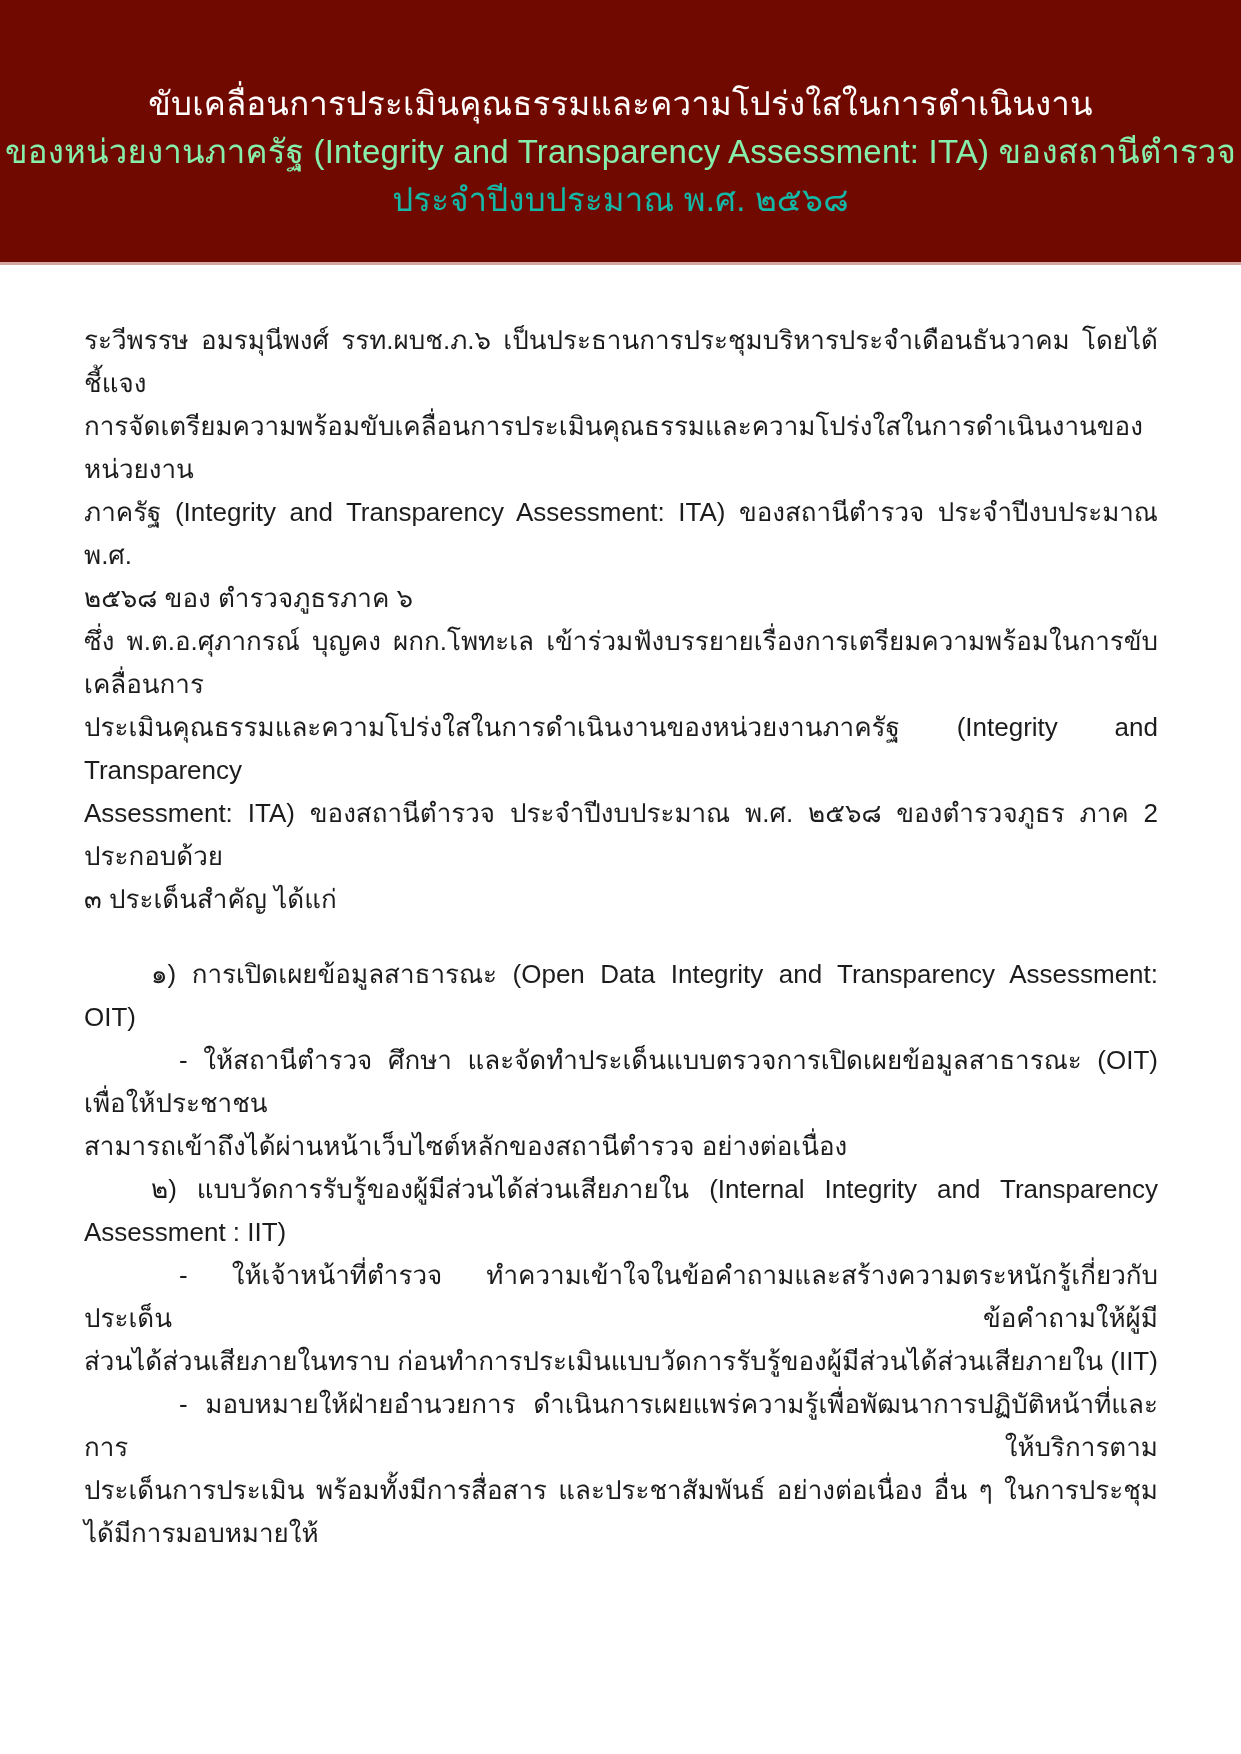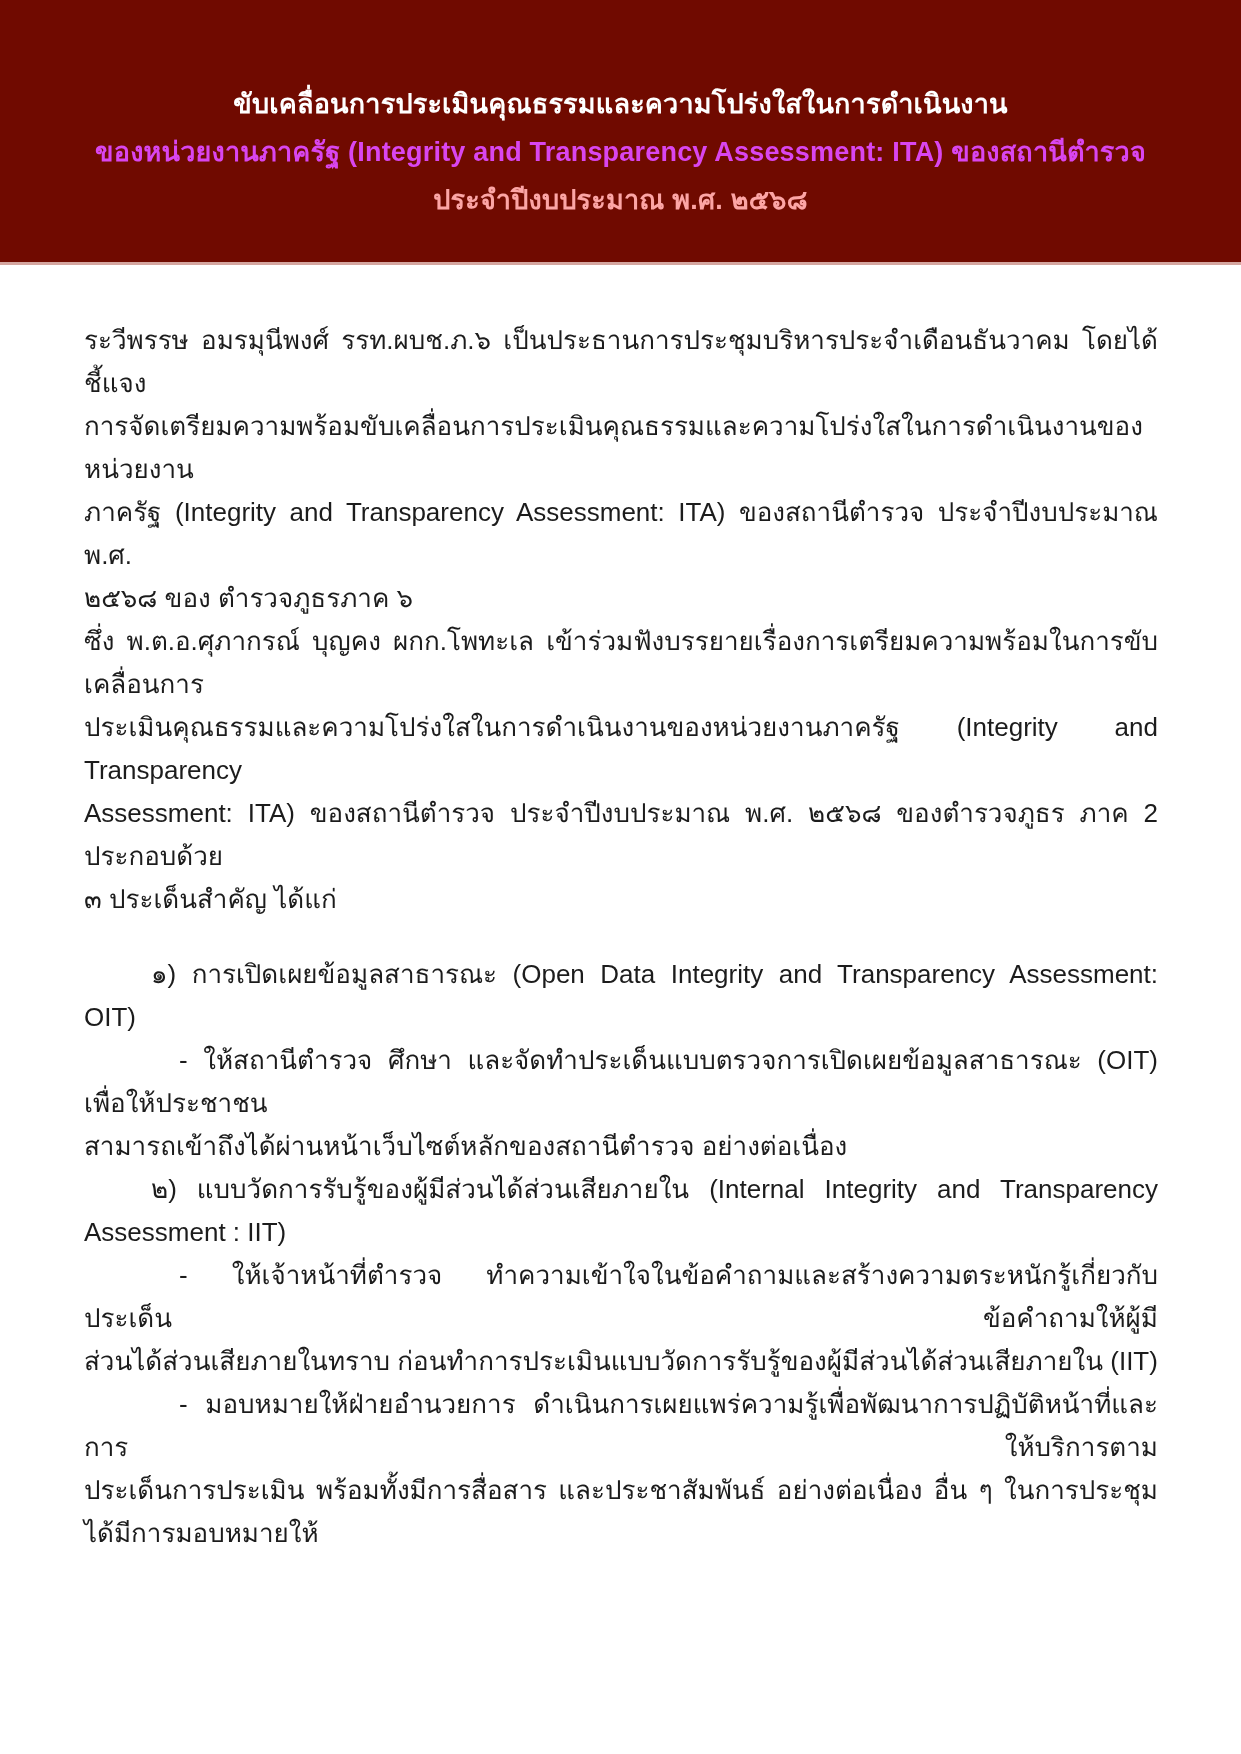--- a/index.html
+++ b/index.html
@@ -18,22 +18,22 @@
     box-sizing: border-box;
     width: 1241px;
     height: 265px;
     padding-top: 80px;
     background: #700a00;
     border-bottom: 3px solid #d5a6a0;
   }
   .header-title-line {
     text-align: center;
     color: #ffffff;
-    font-size: 27px;
-    font-weight: bold;
+    font-size: 33px;
+    font-weight: normal;
     line-height: 48px;
     letter-spacing: 0.2px;
   }
   .doc-body {
     margin: 54px 83px 0 84px;
     font-size: 26px;
     line-height: 43px;
   }
   .line {
     text-align: justify;
@@ -49,22 +49,22 @@
   .indent-para { text-indent: 100px; }
   .indent-num  { text-indent: 67px;  }
   .indent-dash { text-indent: 95px;  }
   .indent-none { text-indent: 0;     }
 </style>
 </head>
 <body>
 
 <div class="header-banner" style="background: rgb(112, 10, 0); border-bottom-color: rgb(213, 166, 160);">
   <div class="header-title-line" style="color: rgb(255, 255, 255);">ขับเคลื่อนการประเมินคุณธรรมและความโปร่งใสในการดำเนินงาน</div>
-  <div class="header-title-line" style="color: #d946ef;">ของหน่วยงานภาครัฐ (Integrity and Transparency Assessment: ITA) ของสถานีตำรวจ</div>
-  <div class="header-title-line" style="color: #fca5a5;">ประจำปีงบประมาณ พ.ศ. ๒๕๖๘</div>
+  <div class="header-title-line" style="color: #86efac;">ของหน่วยงานภาครัฐ (Integrity and Transparency Assessment: ITA) ของสถานีตำรวจ</div>
+  <div class="header-title-line" style="color: #14b8a6;">ประจำปีงบประมาณ พ.ศ. ๒๕๖๘</div>
 </div>
 
 <div class="doc-body" style="color: rgb(28, 28, 28);">
     <div class="line indent-none fill">ระวีพรรษ อมรมุนีพงศ์ รรท.ผบช.ภ.๖ เป็นประธานการประชุมบริหารประจำเดือนธันวาคม โดยได้ชี้แจง</div>
     <div class="line indent-none fill">การจัดเตรียมความพร้อมขับเคลื่อนการประเมินคุณธรรมและความโปร่งใสในการดำเนินงานของหน่วยงาน</div>
     <div class="line indent-none fill">ภาครัฐ (Integrity and Transparency Assessment: ITA) ของสถานีตำรวจ ประจำปีงบประมาณ พ.ศ.</div>
     <div class="line indent-none">๒๕๖๘ ของ ตำรวจภูธรภาค ๖</div>
     <div class="line indent-none fill">ซึ่ง พ.ต.อ.ศุภากรณ์ บุญคง ผกก.โพทะเล เข้าร่วมฟังบรรยายเรื่องการเตรียมความพร้อมในการขับเคลื่อนการ</div>
     <div class="line indent-none fill">ประเมินคุณธรรมและความโปร่งใสในการดำเนินงานของหน่วยงานภาครัฐ (Integrity and Transparency</div>
     <div class="line indent-none fill">Assessment: ITA) ของสถานีตำรวจ ประจำปีงบประมาณ พ.ศ. ๒๕๖๘ ของตำรวจภูธร ภาค 2 ประกอบด้วย</div>

